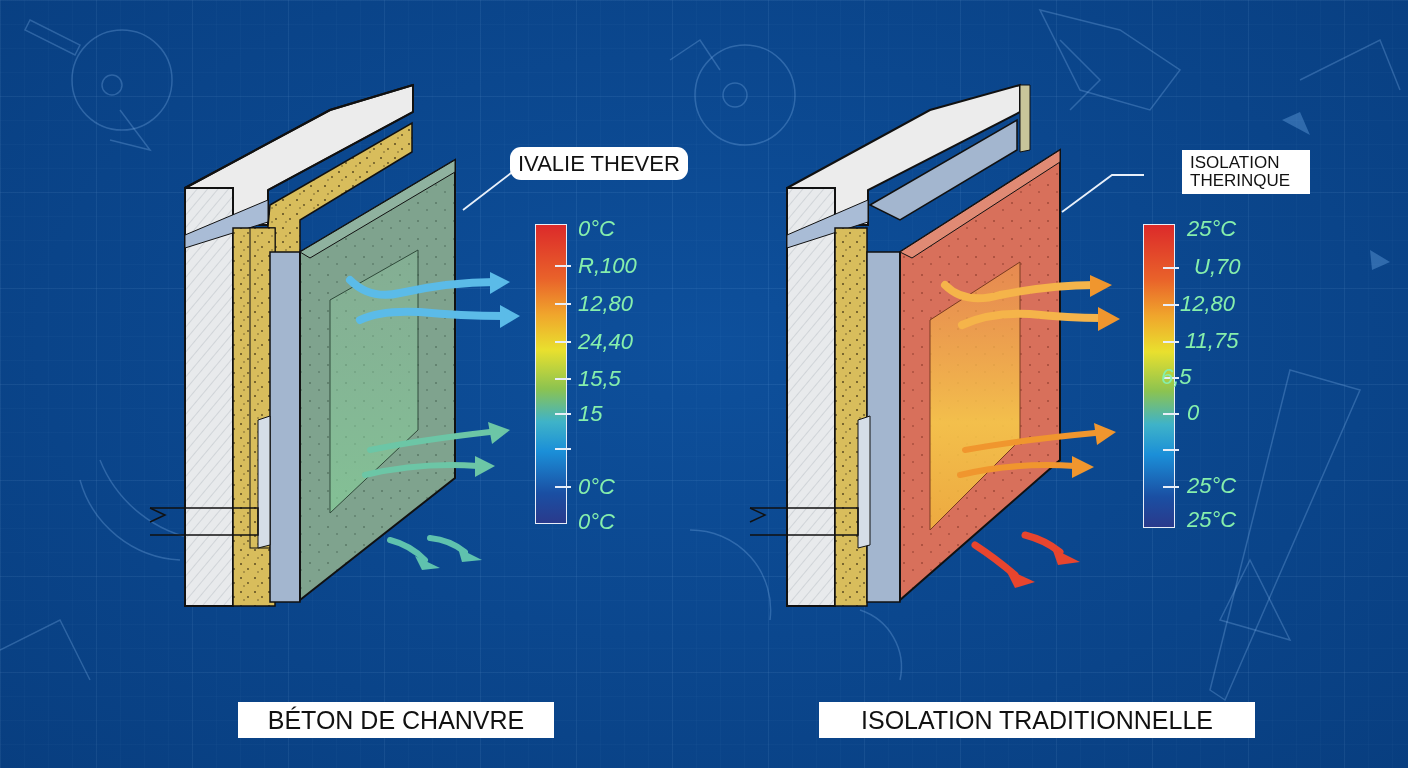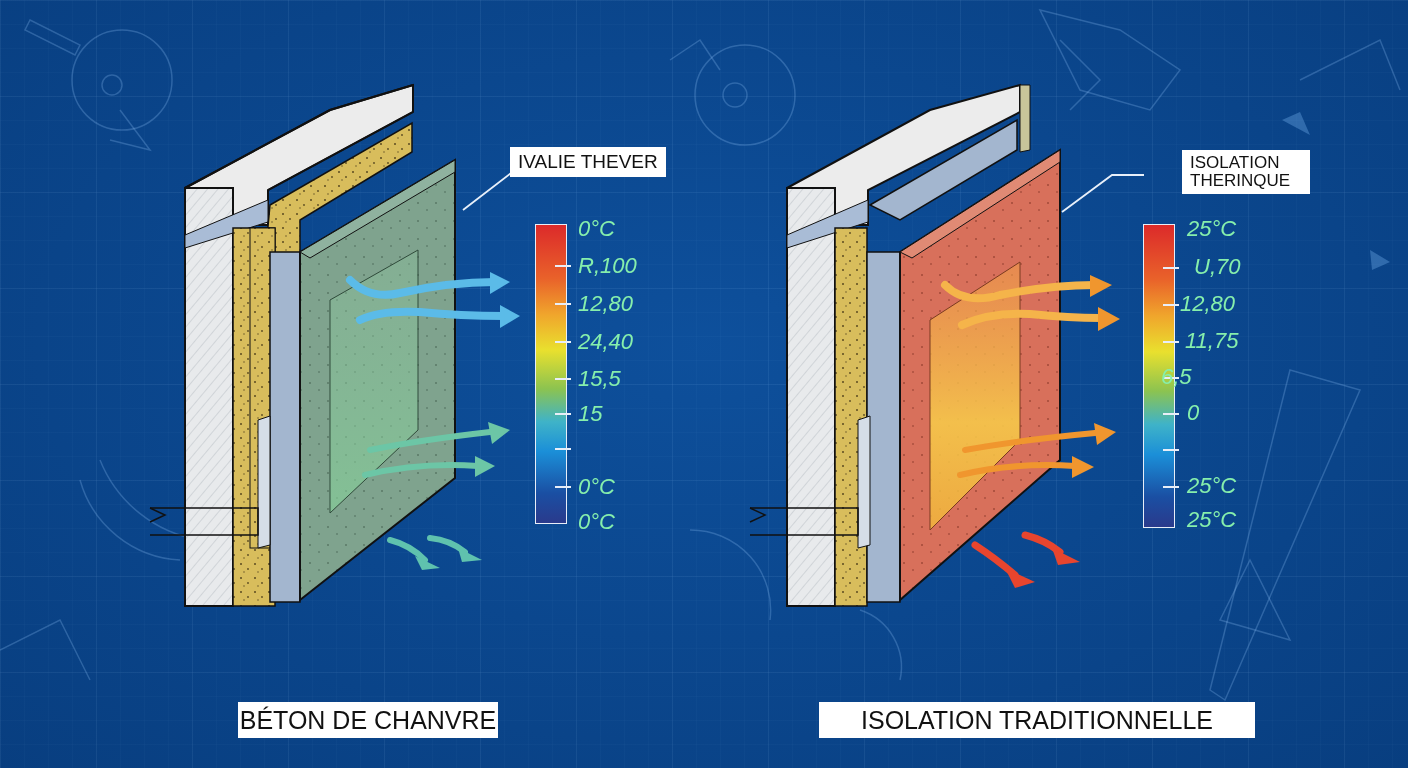--- a/index.html
+++ b/index.html
@@ -20,21 +20,21 @@
   .bg-vignette {
     position: absolute; inset: 0;
     background: radial-gradient(ellipse at 50% 45%, rgba(20,90,170,0.35), rgba(5,40,90,0.35));
   }
   svg.layer { position: absolute; left: 0; top: 0; }
   .callout {
     position: absolute; background: #ffffff; color: #111;
     font-family: "Liberation Sans", sans-serif;
     line-height: 1.05;
   }
-  .callout.left { left: 510px; top: 147px; padding: 5px 8px; font-size: 19px; }
+  .callout.left { left: 510px; top: 147px; padding: 5px 8px; font-size: 22px; border-radius: 11px; }
   .callout.right { left: 1144px; top: 150px; padding: 4px 8px; font-size: 17px; width: 112px; margin-left: 38px; }
   .scale {
     position: absolute; width: 30px;
     border: 1.5px solid #e8eef8;
   }
   .scale.left { left: 535px; top: 224px; height: 298px;
     background: linear-gradient(#dc2a2a 0%, #e9622a 18%, #f0a52c 30%, #e9e02e 42%, #8cc350 55%, #3fb3c8 66%, #1b8fd8 76%, #1a4fa3 90%, #2a3a8c 100%); }
   .scale.right { left: 1143px; top: 224px; height: 302px;
     background: linear-gradient(#dc2a2a 0%, #e9622a 18%, #f0a52c 30%, #e9e02e 42%, #8cc350 55%, #3fb3c8 66%, #1b8fd8 76%, #1a4fa3 90%, #2a3a8c 100%); }
   .tick {
@@ -44,21 +44,21 @@
     position: absolute; color: #86efac;
     font-family: "Liberation Sans", sans-serif; font-size: 22px;
     line-height: 22px;
     font-style: italic;
   }
   .title-box {
     position: absolute; background: #ffffff; color: #111;
     font-family: "Liberation Sans", sans-serif; font-size: 25px;
     text-align: center; line-height: 36px; height: 36px;
   }
-  .title-box.left { left: 238px; top: 702px; width: 260px; }
+  .title-box.left { left: 238px; top: 702px; width: 316px; }
   .title-box.right { left: 819px; top: 702px; width: 436px; }
 </style>
 </head>
 <body>
 
 <div class="bg-grid"></div>
 <div class="bg-vignette"></div>
 
 <svg class="layer" width="1408" height="768">
   <g fill="none" stroke="rgba(140,190,245,0.28)" stroke-width="1.5">

